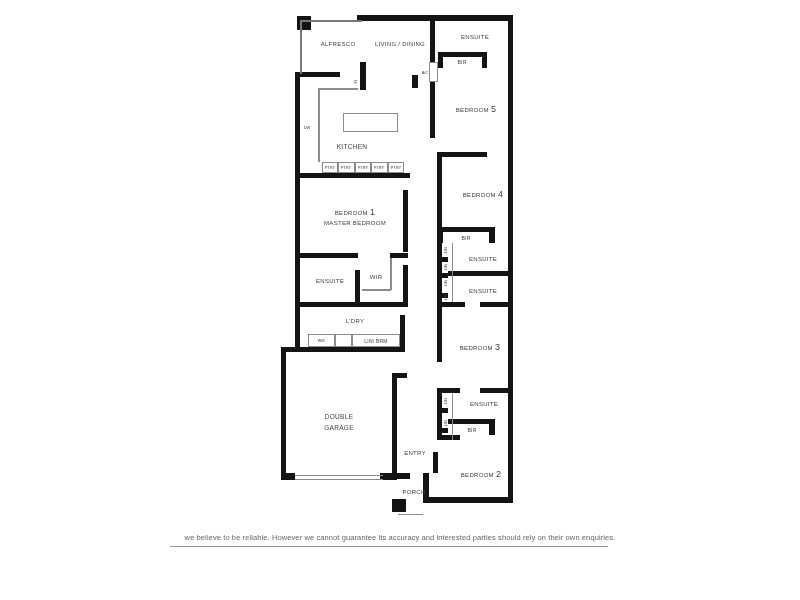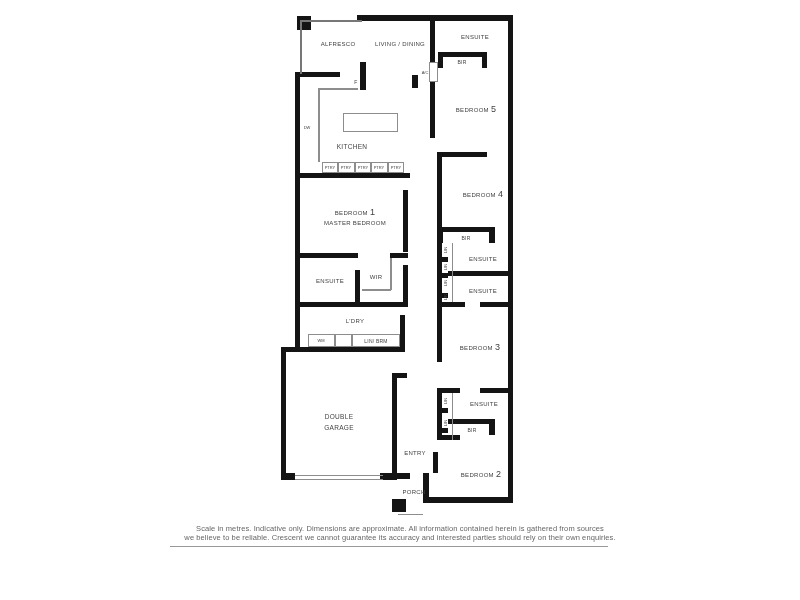--- a/index.html
+++ b/index.html
@@ -140,17 +140,16 @@
   <div class="lbl m" style="left:339px;top:417px">DOUBLE</div>
   <div class="lbl m" style="left:339px;top:428px">GARAGE</div>
   <div class="lbl xs vert" style="left:446px;top:401px">LIN</div>
   <div class="lbl xs vert" style="left:446px;top:423px">LIN</div>
   <div class="lbl" style="left:484px;top:404px">ENSUITE</div>
   <div class="lbl s" style="left:472px;top:430px">BIR</div>
   <div class="lbl" style="left:415px;top:453px">ENTRY</div>
   <div class="lbl" style="left:481px;top:474px"><span>BEDROOM</span><span class="rnum">2</span></div>
   <div class="lbl" style="left:414px;top:492px">PORCH</div>
 
-  <div class="disc" style="top:525px">Scale in metres. Indicative only. Dimensions are approximate. All information contained herein is gathered from sources</div>
-  <div class="disc" style="top:534px">we believe to be reliable. Crescent we cannot guarantee its accuracy and interested parties should rely on their own enquiries.</div>
+  <div class="disc" style="top:534px">we believe to be reliable. However we cannot guarantee its accuracy and interested parties should rely on their own enquiries.</div>
   <div class="sep" style="left:170px;top:546px;width:438px;height:1px"></div>
 
 </div>
 
 </body></html>

